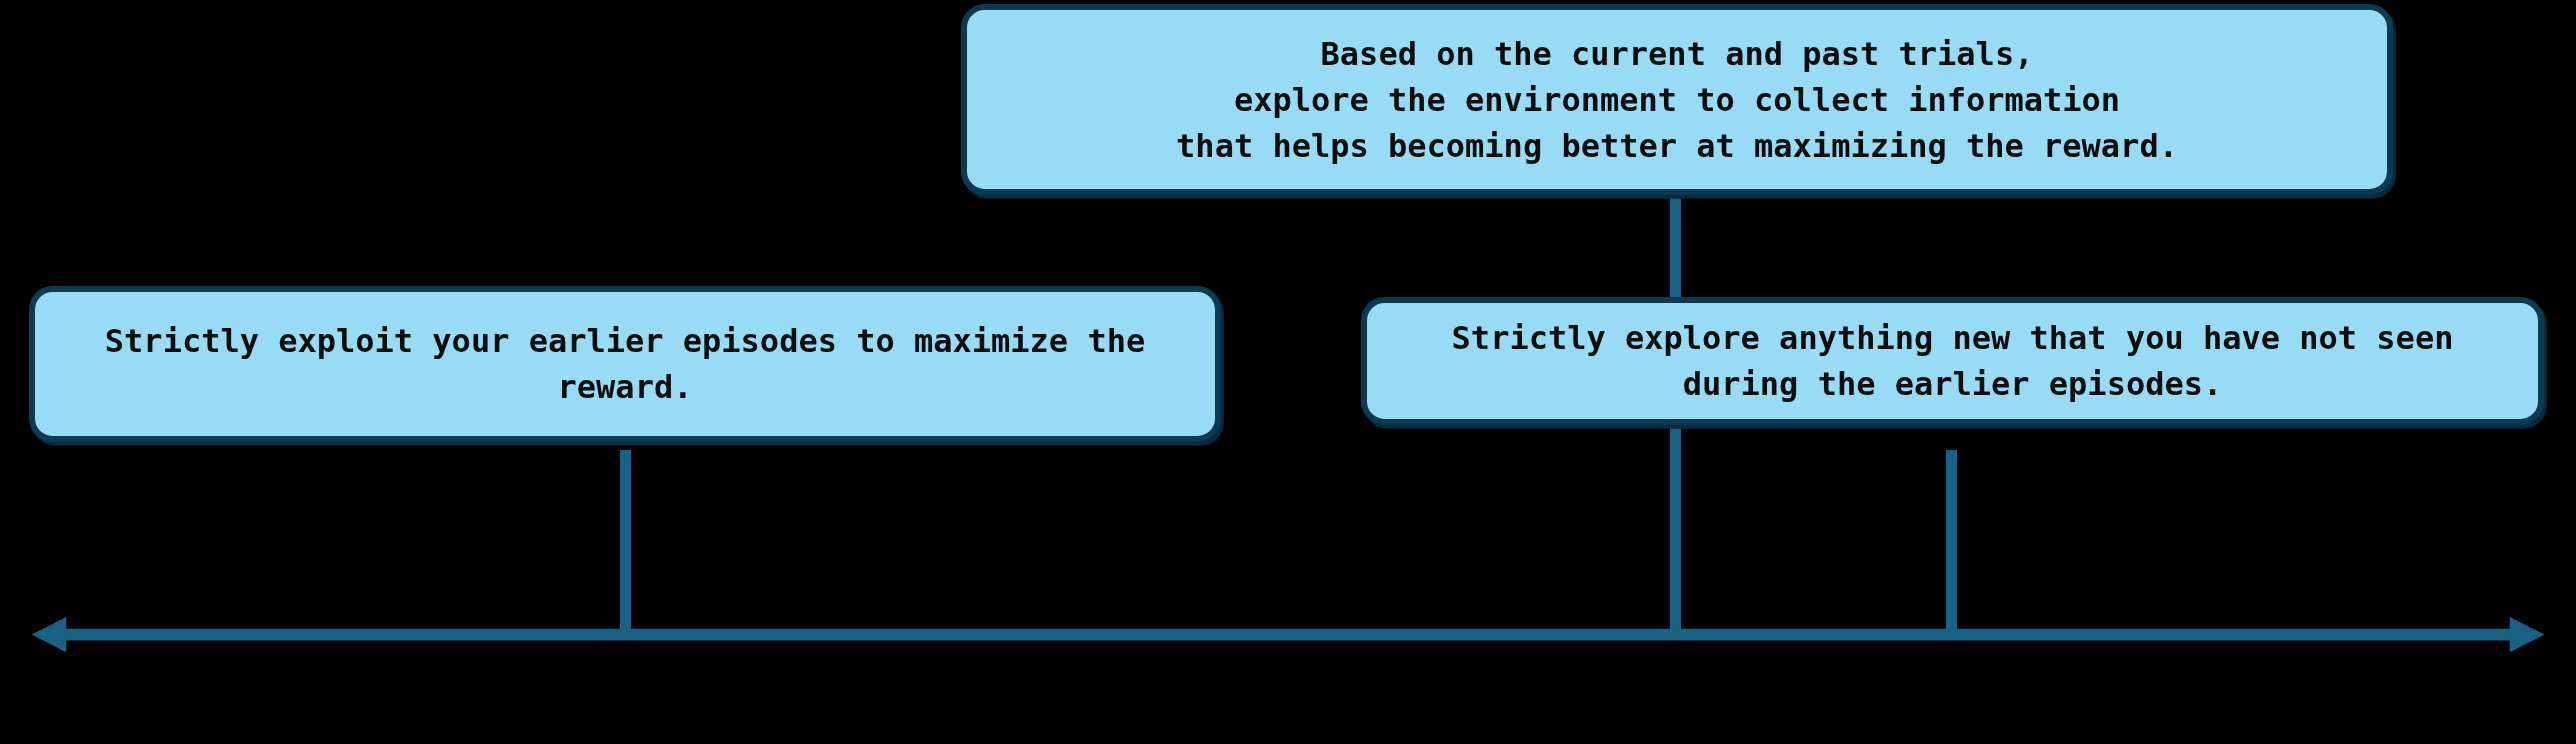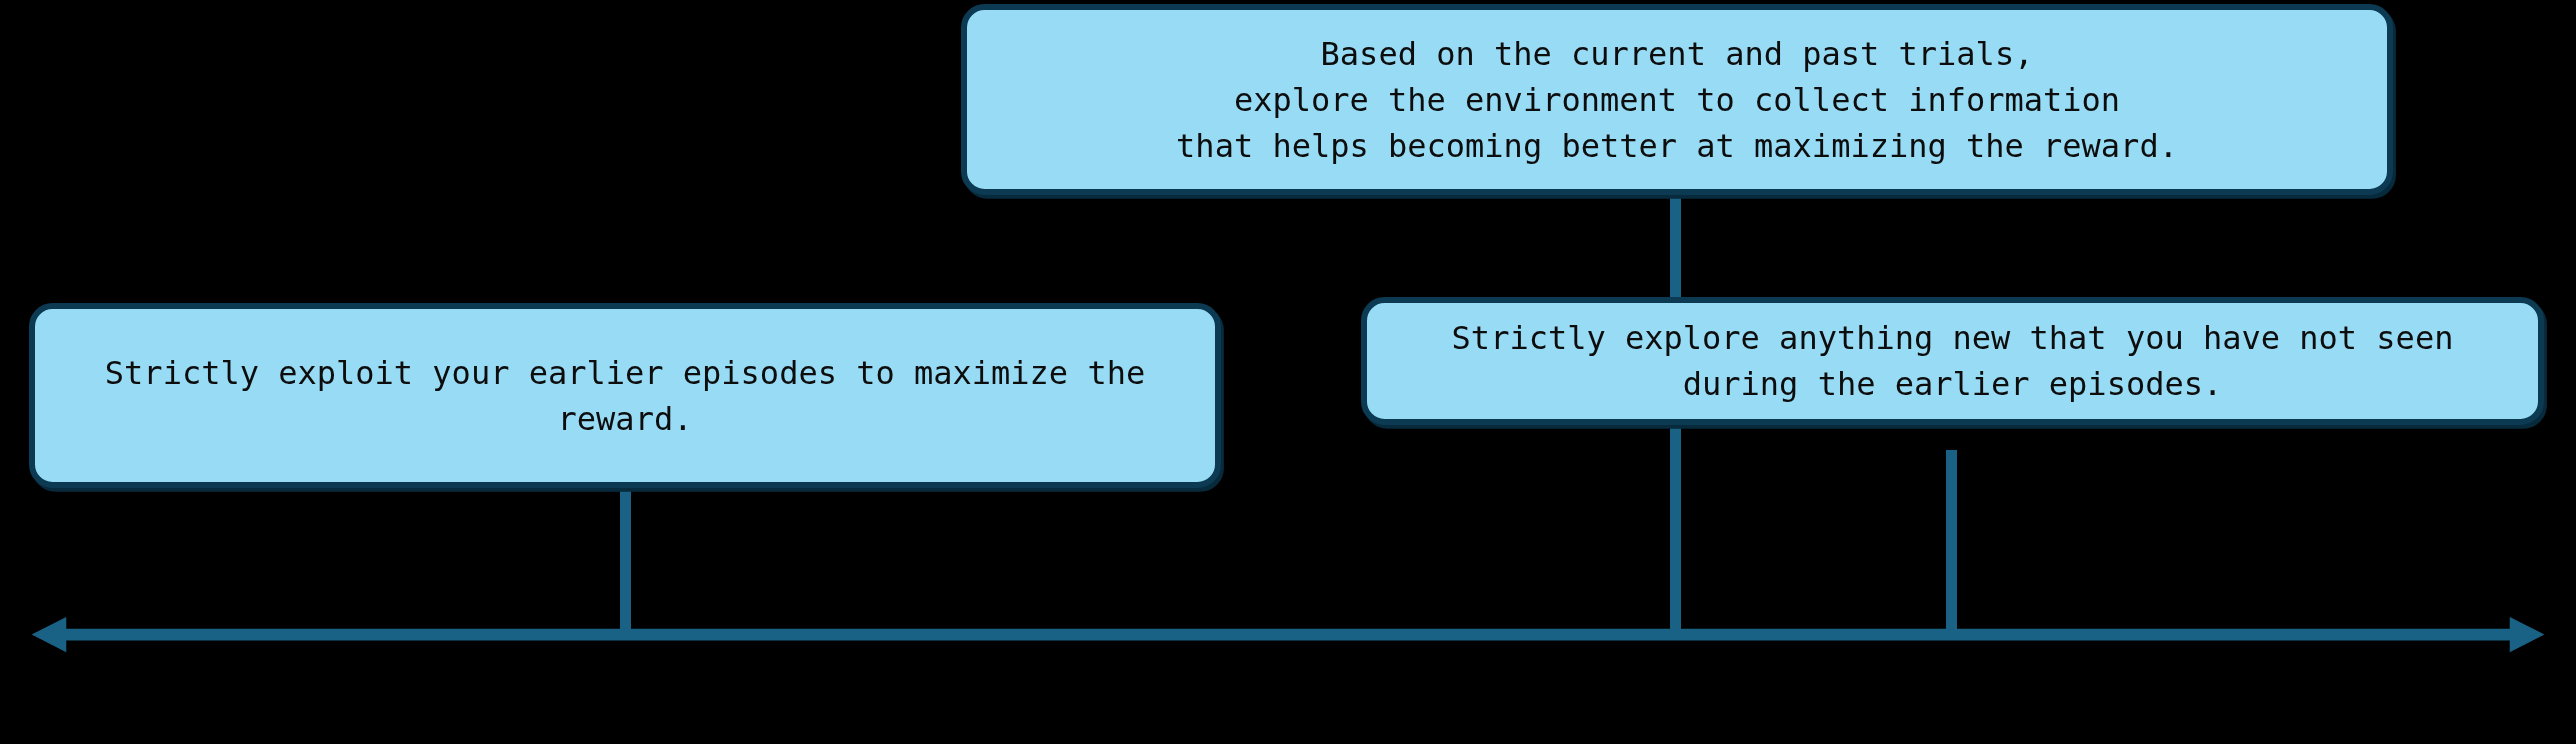--- a/index.html
+++ b/index.html
@@ -15,20 +15,21 @@
   body {
     width: 2576px;
     height: 745px;
     position: relative;
     overflow: hidden;
     font-family: "DejaVu Sans Mono", "Liberation Mono", monospace;
   }
   .diagram {
     position: absolute;
     inset: 0;
+    font-weight: bold;
   }
   .connector {
     position: absolute;
     width: 11px;
     background: var(--connector);
   }
   .node-box {
     position: absolute;
     background: var(--box-fill);
     border: 6.6px solid var(--box-border);
@@ -37,21 +38,21 @@
     display: flex;
     align-items: center;
     justify-content: center;
     text-align: center;
     color: var(--text);
     font-size: 32px;
     line-height: 46px;
     white-space: pre-line;
   }
   #box-balanced { left: 961px; top: 4.4px;   width: 1432px; height: 191px; }
-  #box-exploit  { left: 29px;   top: 303px; width: 1192px; height: 185px; }
+  #box-exploit  { left: 29px;   top: 286px; width: 1192px; height: 156px; }
   #box-explore  { left: 1361px; top: 297px; width: 1183px; height: 128px; }
 
   #connector-balanced { left: 1670px; top: 190px; height: 444px; }
   #connector-exploit  { left: 620px;  top: 450px; height: 184px; }
   #connector-explore  { left: 1946px; top: 450px; height: 184px; }
 
   .axis-arrow {
     position: absolute;
     left: 0;
     top: 611px;

